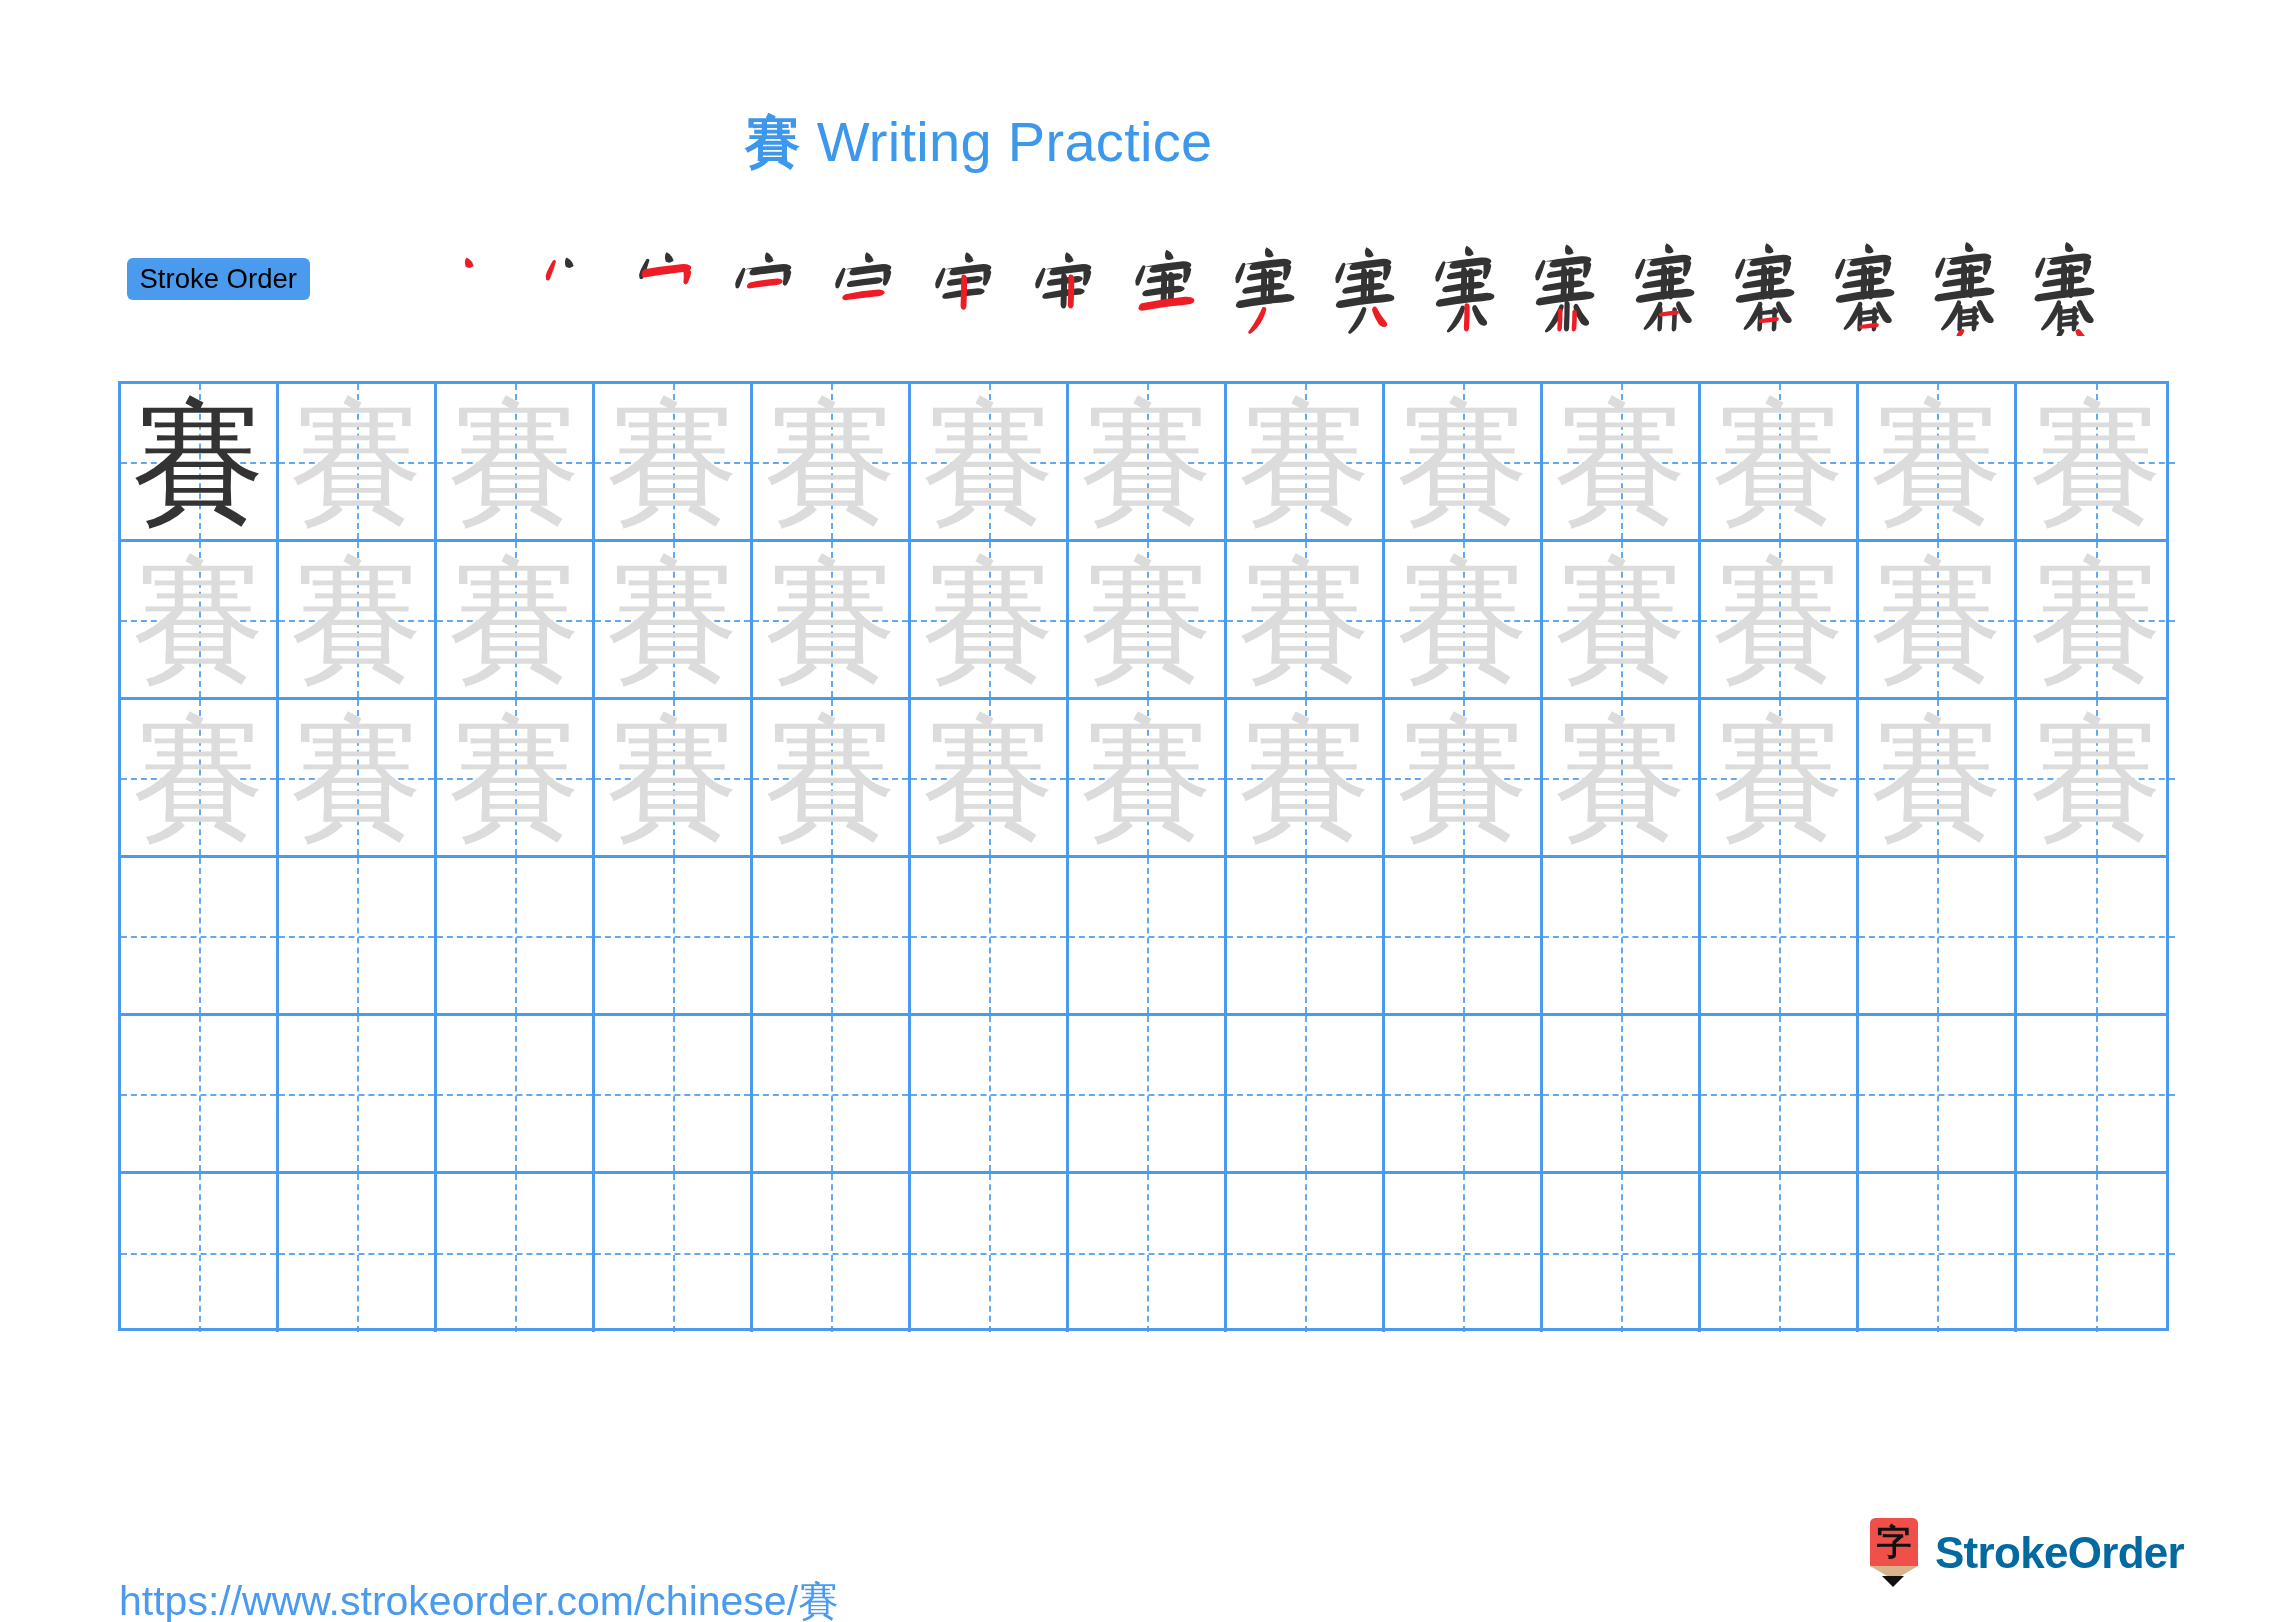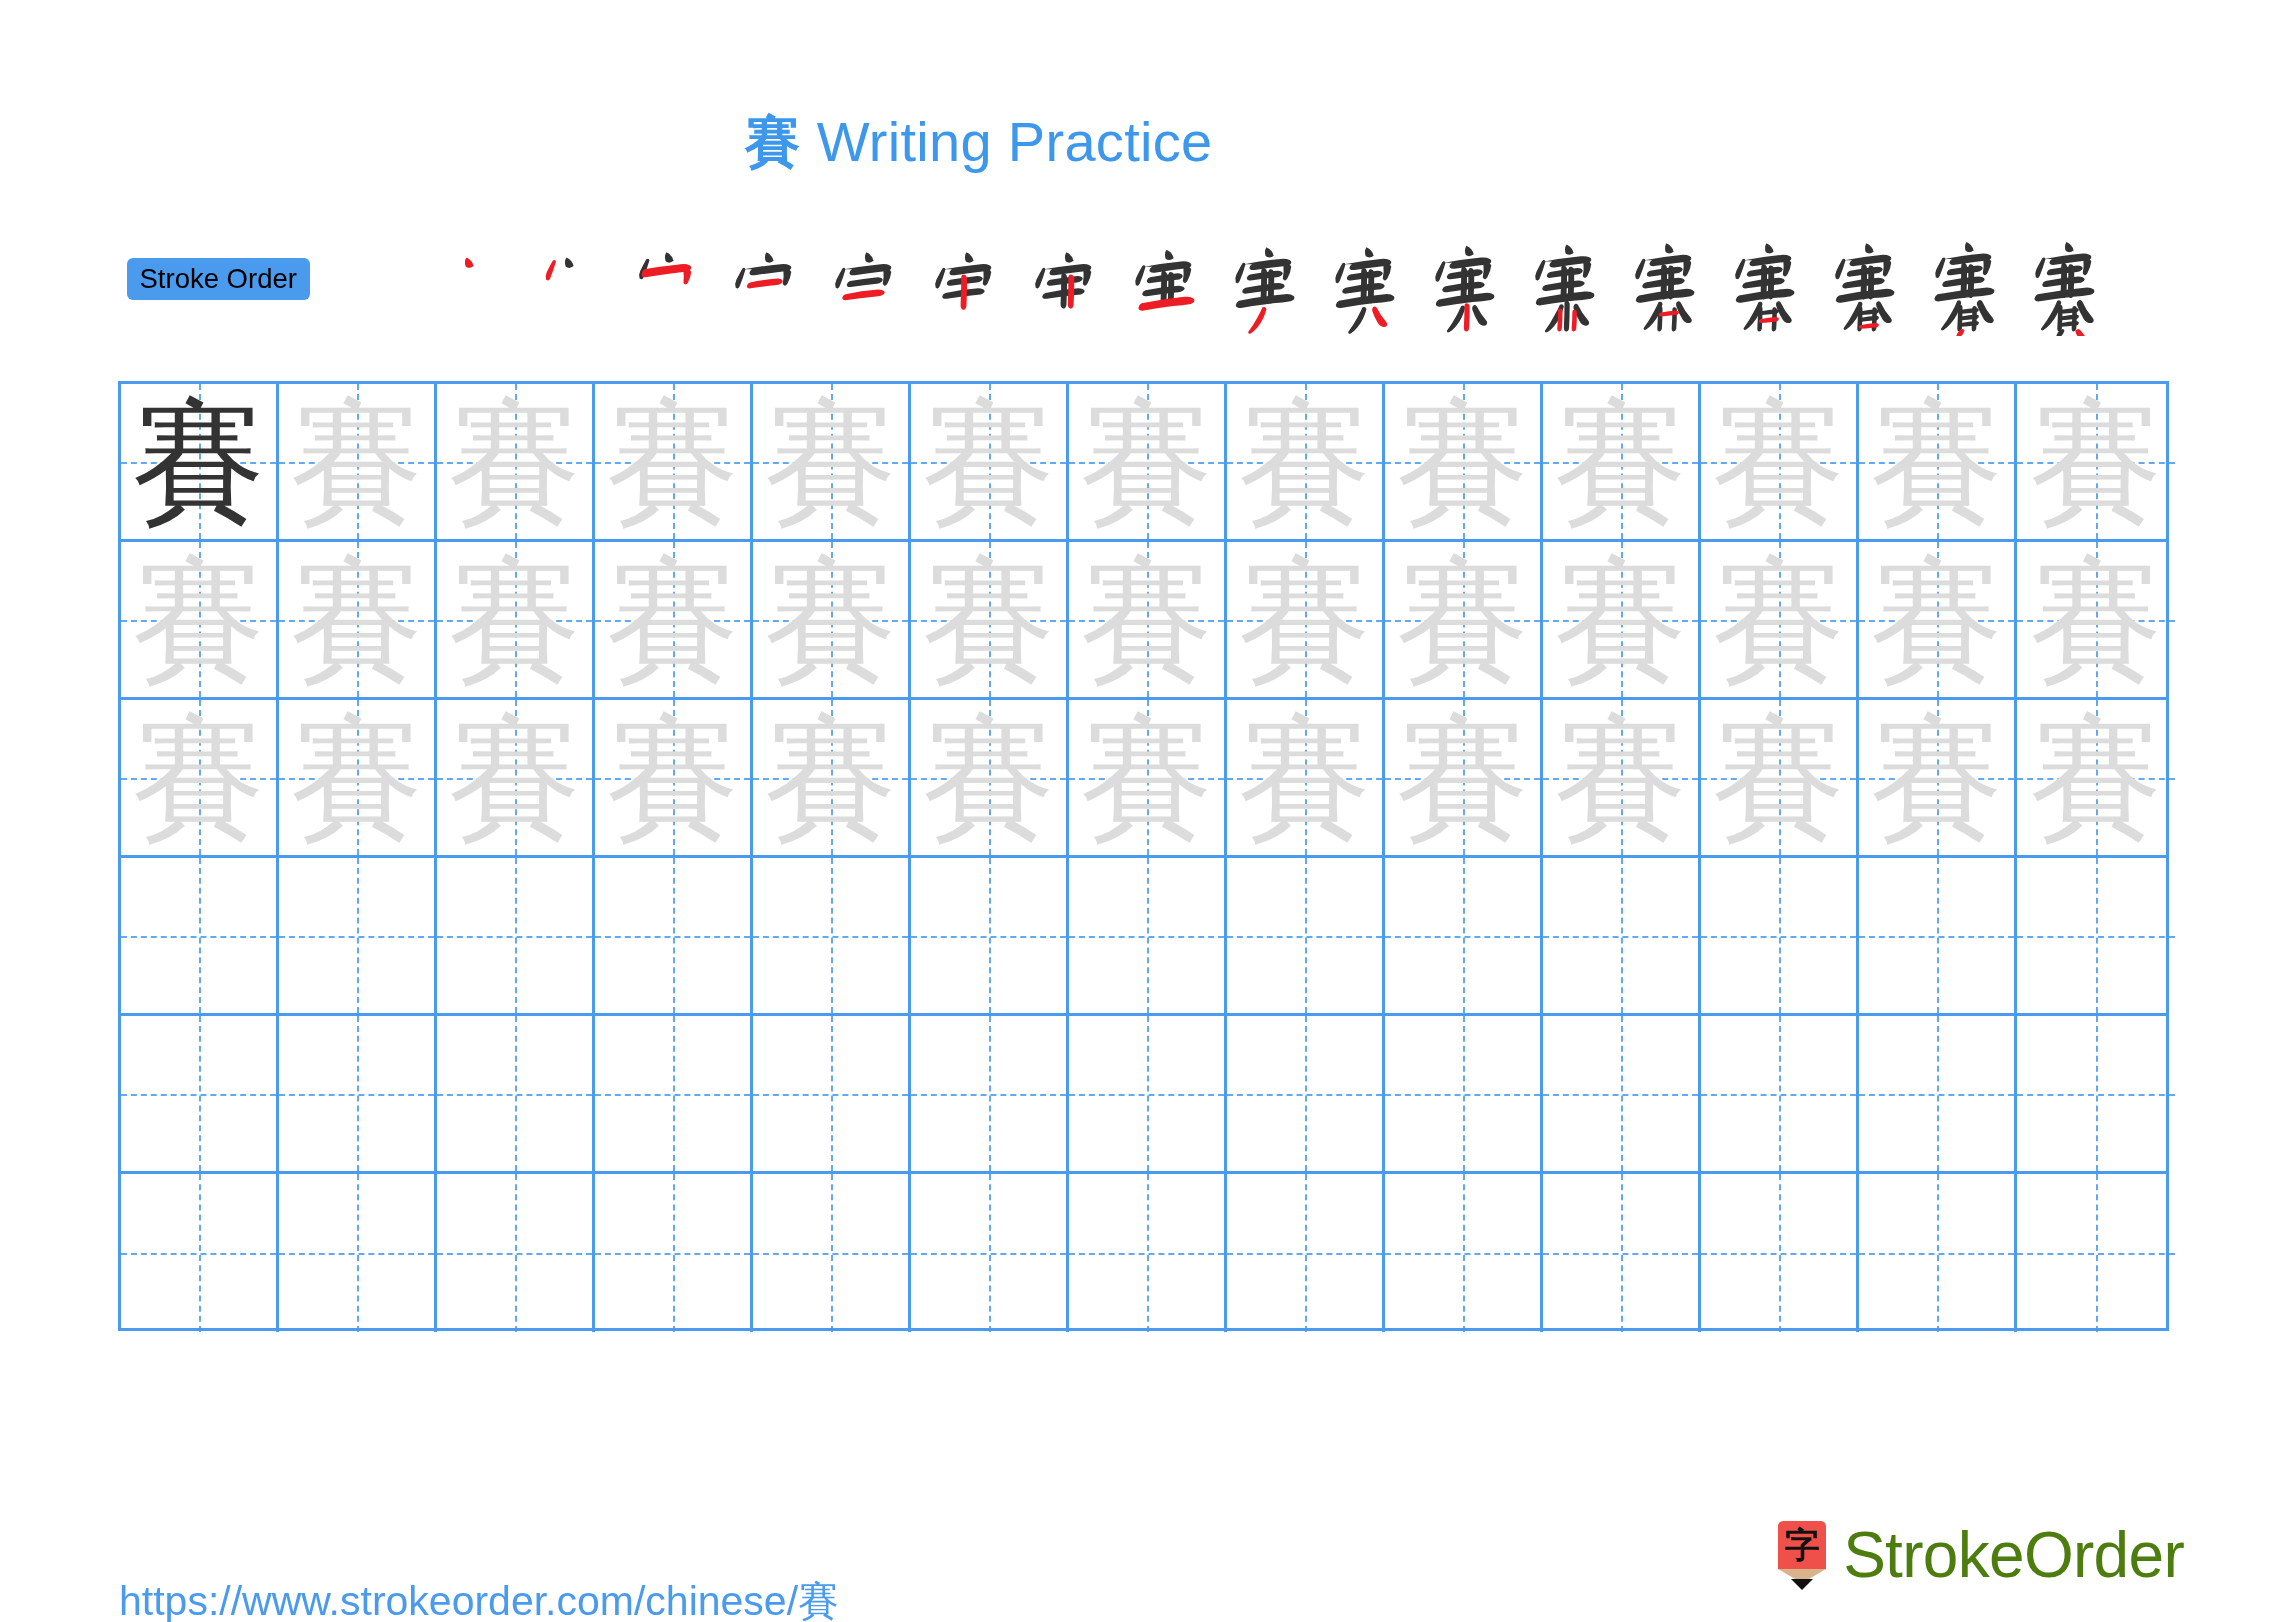--- a/index.html
+++ b/index.html
@@ -181,23 +181,23 @@
   }
   .brand-mark .tip {
     position: absolute;
     top: 58px; left: 12.4px;
     width: 0; height: 0;
     border-left: 11.8px solid transparent;
     border-right: 11.8px solid transparent;
     border-top: 11.8px solid #111111;
   }
   .brand-name {
-    font-size: 64px;
-    font-weight: 400;
-    color: #4d7c0f;
+    font-size: 44px;
+    font-weight: 700;
+    color: #0369a1;
     letter-spacing: -0.7px;
     white-space: nowrap;
   }
 </style>
 </head>
 <body>
 
 <div class="page">
 
   <div class="title">

